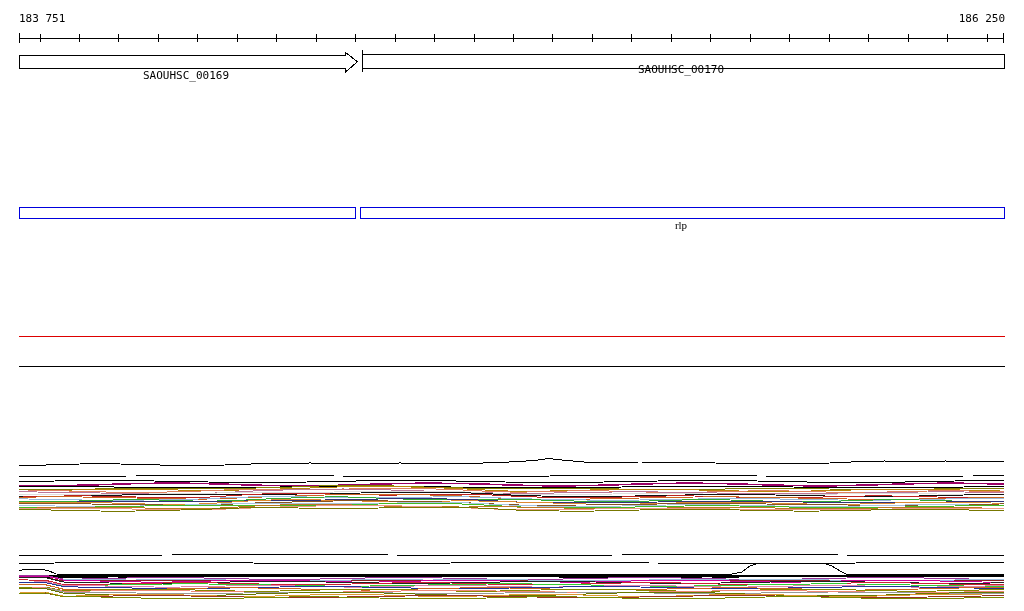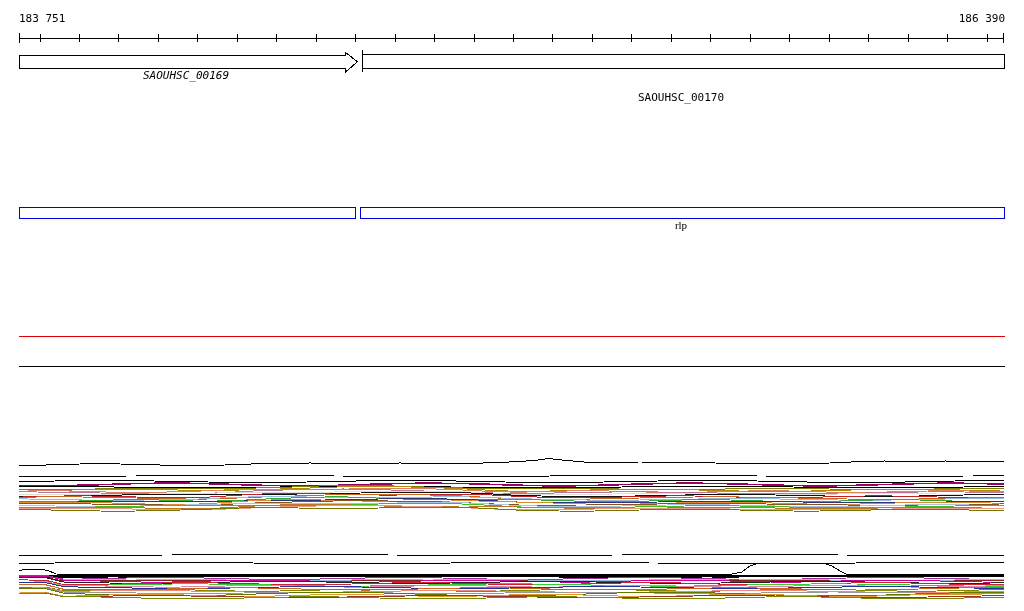--- a/index.html
+++ b/index.html
@@ -9,22 +9,22 @@
   }
   .stage{position:absolute;left:0;top:0;width:1024px;height:611px;}
   svg.canvas{position:absolute;left:0;top:0;}
   .lbl{
     position:absolute;font-size:11px;line-height:11px;color:#000;
     white-space:pre;letter-spacing:0px;
   }
   .lbl.centered{transform:translateX(-50%);}
   #region-start{left:19px;top:13px;}
   #region-end{right:19px;top:13px;}
-  #gene-label-0{left:186px;top:70px;font-style:italic;}
-  #gene-label-1{left:681px;top:92px;}
+  #gene-label-0{left:186px;top:70px;}
+  #gene-label-1{left:681px;top:64px;}
   #annot-label-1{left:681px;top:220px;font-family:Liberation Serif, serif;}
 </style>
 </head>
 <body>
 
 <div class="stage">
 
   <svg class="canvas" width="1024" height="611" shape-rendering="crispEdges">
     <g>
         <line x1="19" y1="38.5" x2="1004" y2="38.5" stroke="#000"></line>
@@ -114,20 +114,20 @@
         <polyline points="19,588.3 28,588.2 37,588.1 46,588.0 55,590.0 64,592.0 73,592.0 82,592.1 91,592.2 100,592.4 109,592.5 118,592.7 127,592.9 136,593.0 145,593.2 154,593.3 163,593.5 172,593.5 181,593.6 190,593.6 199,593.6 208,593.5 217,593.4 226,593.3 235,593.1 244,593.0 253,592.8 262,592.6 271,592.5 280,592.3 289,592.2 298,592.1 307,592.0 316,592.0 325,592.0 334,592.1 343,592.1 352,592.2 361,592.4 370,592.5 379,592.7 388,592.9 397,593.1 406,593.2 415,593.4 424,593.5 433,593.5 442,593.6 451,593.6 460,593.6 469,593.5 478,593.4 487,593.3 496,593.1 505,593.0 514,592.8 523,592.6 532,592.5 541,592.3 550,592.2 559,592.1 568,592.0 577,592.0 586,592.0 595,592.1 604,592.1 613,592.3 622,592.4 631,592.6 640,592.7 649,592.9 658,593.1 667,593.2 676,593.4 685,593.5 694,593.6 703,593.6 712,593.6 721,593.6 730,593.5 739,593.4 748,593.3 757,593.1 766,592.9 775,592.8 784,592.6 793,592.4 802,592.3 811,592.2 820,592.1 829,592.0 838,592.0 847,592.0 856,592.1 865,592.2 874,592.3 883,592.4 892,592.6 901,592.8 910,592.9 919,593.1 928,593.2 937,593.4 946,593.5 955,593.6 964,593.6 973,593.6 982,593.6 991,593.5 1000,593.4 1004,593.3" fill="none" stroke="#999999" stroke-width="1"></polyline>
         <polyline points="19,588.4 28,588.5 37,588.6 46,588.8 55,591.0 64,593.3 73,593.6 82,593.9 91,594.2 100,594.5 109,594.8 118,595.1 127,595.3 136,595.5 145,595.7 154,595.8 163,595.9 172,595.9 181,595.9 190,595.8 199,595.6 208,595.5 217,595.3 226,595.0 235,594.7 244,594.4 253,594.1 262,593.8 271,593.5 280,593.2 289,593.0 298,592.7 307,592.6 316,592.4 325,592.3 334,592.3 343,592.3 352,592.4 361,592.5 370,592.7 379,592.9 388,593.1 397,593.4 406,593.7 415,594.0 424,594.3 433,594.6 442,594.9 451,595.1 460,595.4 469,595.6 478,595.7 487,595.8 496,595.9 505,595.9 514,595.8 523,595.7 532,595.6 541,595.4 550,595.2 559,594.9 568,594.6 577,594.3 586,594.0 595,593.7 604,593.4 613,593.1 622,592.9 631,592.7 640,592.5 649,592.4 658,592.3 667,592.3 676,592.3 685,592.4 694,592.6 703,592.7 712,592.9 721,593.2 730,593.5 739,593.8 748,594.1 757,594.4 766,594.7 775,595.0 784,595.2 793,595.5 802,595.6 811,595.8 820,595.9 829,595.9 838,595.9 847,595.8 856,595.7 865,595.5 874,595.3 883,595.1 892,594.8 901,594.5 910,594.2 919,593.9 928,593.6 937,593.3 946,593.1 955,592.8 964,592.6 973,592.5 982,592.4 991,592.3 1000,592.3 1004,592.3" fill="none" stroke="#667700" stroke-width="1"></polyline>
         <polyline points="19,592.0 28,592.2 37,592.4 46,592.4 55,594.4 64,596.3 73,596.1 82,595.8 91,595.6 100,595.3 109,595.0 118,594.8 127,594.6 136,594.5 145,594.4 154,594.4 163,594.5 172,594.7 181,594.9 190,595.2 199,595.5 208,595.7 217,596.0 226,596.2 235,596.3 244,596.4 253,596.4 262,596.3 271,596.1 280,595.9 289,595.6 298,595.4 307,595.1 316,594.8 325,594.6 334,594.5 343,594.4 352,594.4 361,594.5 370,594.7 379,594.9 388,595.1 397,595.4 406,595.7 415,595.9 424,596.2 433,596.3 442,596.4 451,596.4 460,596.3 469,596.2 478,596.0 487,595.7 496,595.4 505,595.1 514,594.9 523,594.7 532,594.5 541,594.4 550,594.4 559,594.5 568,594.6 577,594.8 586,595.1 595,595.3 604,595.6 613,595.9 622,596.1 631,596.3 640,596.4 649,596.4 658,596.3 667,596.2 676,596.0 685,595.8 694,595.5 703,595.2 712,594.9 721,594.7 730,594.5 739,594.4 748,594.4 757,594.5 766,594.6 775,594.8 784,595.0 793,595.3 802,595.6 811,595.8 820,596.1 829,596.2 838,596.4 847,596.4 856,596.4 865,596.2 874,596.1 883,595.8 892,595.6 901,595.3 910,595.0 919,594.8 928,594.6 937,594.4 946,594.4 955,594.4 964,594.5 973,594.7 982,595.0 991,595.2 1000,595.5 1004,595.6" fill="none" stroke="#dd9933" stroke-width="1"></polyline>
         <polyline points="19,593.5 28,593.4 37,593.3 46,593.2 55,595.1 64,596.9 73,596.7 82,596.6 91,596.4 100,596.2 109,596.1 118,595.9 127,595.8 136,595.8 145,595.7 154,595.7 163,595.7 172,595.8 181,595.9 190,596.0 199,596.1 208,596.3 217,596.4 226,596.6 235,596.8 244,597.0 253,597.1 262,597.2 271,597.4 280,597.4 289,597.5 298,597.5 307,597.5 316,597.4 325,597.3 334,597.2 343,597.1 352,596.9 361,596.8 370,596.6 379,596.4 388,596.3 397,596.1 406,596.0 415,595.9 424,595.8 433,595.7 442,595.7 451,595.7 460,595.8 469,595.8 478,595.9 487,596.1 496,596.2 505,596.4 514,596.6 523,596.7 532,596.9 541,597.1 550,597.2 559,597.3 568,597.4 577,597.5 586,597.5 595,597.5 604,597.4 613,597.4 622,597.3 631,597.1 640,597.0 649,596.8 658,596.6 667,596.5 676,596.3 685,596.1 694,596.0 703,595.9 712,595.8 721,595.7 730,595.7 739,595.7 748,595.7 757,595.8 766,595.9 775,596.0 784,596.2 793,596.4 802,596.5 811,596.7 820,596.9 829,597.0 838,597.2 847,597.3 856,597.4 865,597.5 874,597.5 883,597.5 892,597.5 901,597.4 910,597.3 919,597.2 928,597.0 937,596.9 946,596.7 955,596.5 964,596.3 973,596.2 982,596.0 991,595.9 1000,595.8 1004,595.8" fill="none" stroke="#993322" stroke-width="1"></polyline>
         <polyline points="19,593.6 28,593.4 37,593.2 46,593.0 55,594.9 64,596.8 73,596.8 82,596.8 91,596.9 100,597.0 109,597.2 118,597.4 127,597.6 136,597.9 145,598.1 154,598.3 163,598.5 172,598.7 181,598.8 190,598.8 199,598.8 208,598.7 217,598.6 226,598.5 235,598.3 244,598.0 253,597.8 262,597.6 271,597.3 280,597.2 289,597.0 298,596.9 307,596.8 316,596.8 325,596.8 334,596.9 343,597.1 352,597.3 361,597.5 370,597.7 379,598.0 388,598.2 397,598.4 406,598.6 415,598.7 424,598.8 433,598.8 442,598.8 451,598.7 460,598.6 469,598.4 478,598.2 487,598.0 496,597.7 505,597.5 514,597.3 523,597.1 532,596.9 541,596.8 550,596.8 559,596.8 568,596.9 577,597.0 586,597.1 595,597.3 604,597.6 613,597.8 622,598.0 631,598.3 640,598.4 649,598.6 658,598.7 667,598.8 676,598.8 685,598.8 694,598.7 703,598.5 712,598.3 721,598.1 730,597.9 739,597.6 748,597.4 757,597.2 766,597.0 775,596.9 784,596.8 793,596.8 802,596.8 811,596.9 820,597.0 829,597.2 838,597.4 847,597.6 856,597.9 865,598.1 874,598.3 883,598.5 892,598.7 901,598.8 910,598.8 919,598.8 928,598.7 937,598.6 946,598.5 955,598.3 964,598.0 973,597.8 982,597.6 991,597.3 1000,597.2 1004,597.1" fill="none" stroke="#7a8800" stroke-width="1"></polyline>
       </g>
   </svg>
 
   <div class="lbl" id="region-start">183 751</div>
 
-  <div class="lbl" id="region-end">186 390</div>
+  <div class="lbl" id="region-end">186 250</div>
 
   <div class="lbl centered" id="gene-label-0">SAOUHSC_00169</div>
 
   <div class="lbl centered" id="gene-label-1">SAOUHSC_00170</div>
 
   <div class="lbl centered" id="annot-label-1">rlp</div>
 </div>
 
 </body></html>

